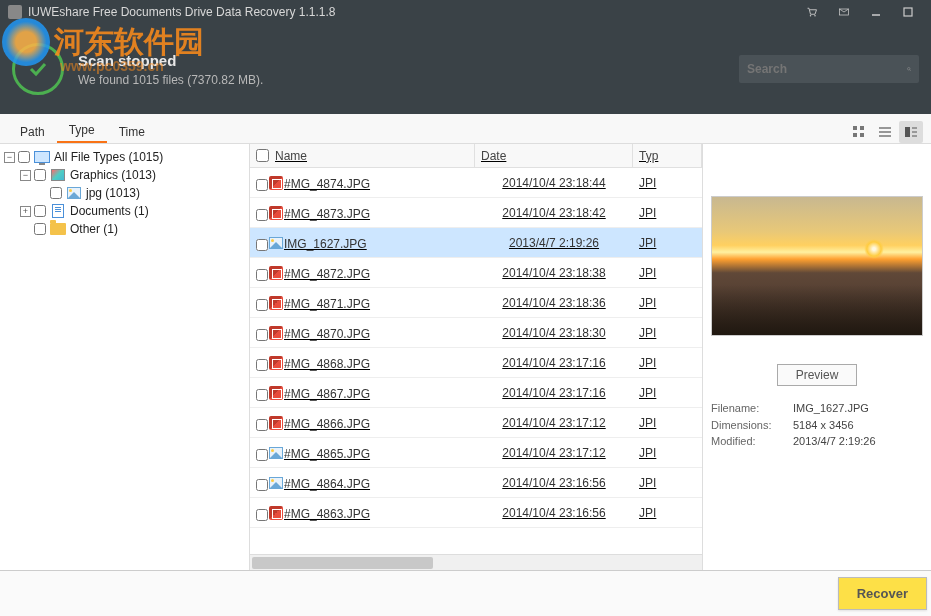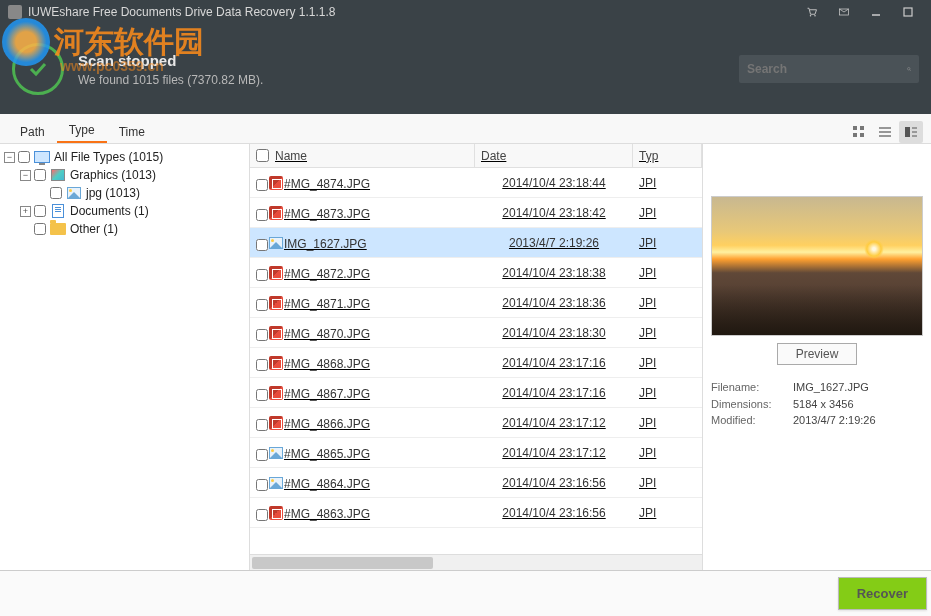--- a/index.html
+++ b/index.html
@@ -66,30 +66,30 @@
 .file-row input[type=checkbox] { width: 12px; height: 12px; }
 .file-row .fileicon { width: 16px; height: 16px; display: flex; align-items: center; justify-content: center; }
 .hscrollbar { height: 16px; background: #f0f0f0; border-top: 1px solid #ddd; position: relative; }
 .hscrollbar .thumb { position: absolute; left: 2px; top: 2px; height: 12px; width: 40%; background: #c8c8c8; border-radius: 2px; }
 
 
 .preview { width: 228px; padding: 8px; font-size: 11px; color: #555; }
 .preview-img { width: 100%; height: 140px; background: linear-gradient(to bottom, #c8b890 0%, #e8c878 25%, #ffd060 35%, #fff0a0 40%, #ffa030 45%, #604838 55%, #403028 100%); margin-top: 44px; border: 1px solid #ccc; position: relative; overflow: hidden; }
 .preview-img::before { content: ""; position: absolute; right: 38px; top: 42px; width: 20px; height: 20px; background: radial-gradient(circle, #fff8e0 10%, #ffcc40 50%, transparent 70%); border-radius: 50%; }
 .preview-img::after { content: ""; position: absolute; left: 0; bottom: 0; width: 100%; height: 50px; background: linear-gradient(to top, #201810, transparent); }
-.preview-btn-row { text-align: center; margin: 7px 0 14px; }
+.preview-btn-row { text-align: center; margin: 28px 0 14px; }
 .preview-btn { display: inline-block; padding: 3px 18px; border: 1px solid #aaa; background: #fafafa; font-size: 12px; cursor: default; }
 .preview-meta { line-height: 1.5; }
 .preview-meta .row { display: flex; }
 .preview-meta .k { width: 82px; color: #666; }
 .preview-meta .v { color: #444; }
 
 
 .bottombar { height: 46px; border-top: 1px solid #ccc; display: flex; align-items: center; justify-content: flex-end; padding: 0 4px; background: #fafafa; }
-.recover-btn { padding: 8px 18px; border: 1px solid #bbb; background: #84cc16; font-size: 13px; font-weight: 600; color: #555; cursor: default; box-shadow: 0 1px 2px rgba(0,0,0,0.1); }
+.recover-btn { padding: 8px 18px; border: 1px solid #bbb; background: #fde047; font-size: 13px; font-weight: 600; color: #555; cursor: default; box-shadow: 0 1px 2px rgba(0,0,0,0.1); }
 
 
 .ic-monitor { width: 16px; height: 12px; border: 1px solid #4a90d9; background: #cde6ff; position: relative; }
 .ic-monitor::after { content: ""; position: absolute; bottom: -3px; left: 4px; width: 6px; height: 2px; background: #888; }
 .ic-pic { width: 14px; height: 12px; border: 1px solid #888; background: linear-gradient(135deg, #ff6b6b, #4ecdc4, #45b7d1); }
 .ic-img { width: 14px; height: 12px; border: 1px solid #6aa7d6; background: #e8f2fb; position: relative; }
 .ic-img::before { content: ""; position: absolute; left: 1px; top: 1px; width: 3px; height: 3px; background: #ffcc40; border-radius: 50%; }
 .ic-img::after { content: ""; position: absolute; left: 0; bottom: 0; width: 0; height: 0; border-left: 6px solid transparent; border-right: 6px solid transparent; border-bottom: 6px solid #6aa7d6; }
 .ic-doc { width: 12px; height: 14px; border: 1px solid #4a90d9; background: #fff; position: relative; }
 .ic-doc::before { content: ""; position: absolute; left: 2px; top: 2px; width: 6px; height: 1px; background: #4a90d9; box-shadow: 0 2px #4a90d9, 0 4px #4a90d9; }

